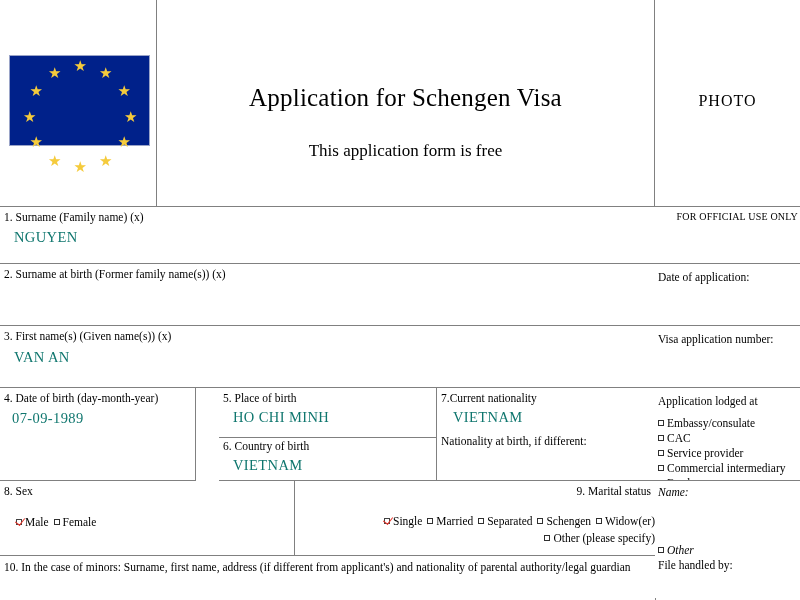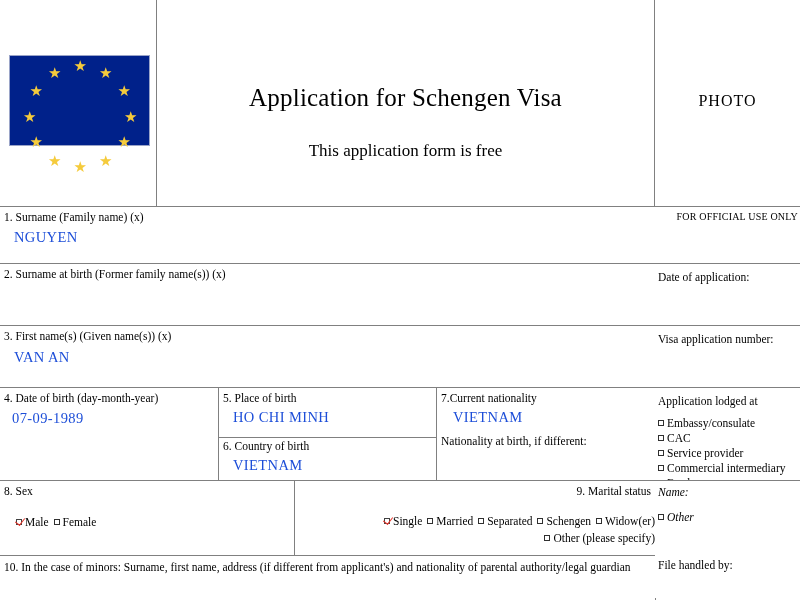--- a/index.html
+++ b/index.html
@@ -38,21 +38,21 @@
     color: #000000;
     display: block;
   }
   .label-pad {
     padding: 3px 4px 0 4px;
   }
 
   
   .answer {
     display: block;
-    color: #1d4ed8;
+    color: #0f766e;
     font-size: 14.5px;
     letter-spacing: 0.4px;
     line-height: 1.2;
   }
 
   
   .flag-cell {
     left: 0; top: 0; width: 157px; height: 207px;
   }
   .eu-flag {
@@ -235,21 +235,21 @@
   <div class="cell f-cell bd-b bd-r" style="top:264px; width:656px; height:62px;">
     <span class="label label-pad">2. Surname at birth (Former family name(s)) (x)</span>
     <span class="answer" style="padding:4px 0 0 14px;"></span>
   </div>
 
   <div class="cell f-cell bd-b bd-r" style="top:326px; width:656px; height:62px;">
     <span class="label label-pad">3. First name(s) (Given name(s)) (x)</span>
     <span class="answer" style="padding:5px 0 0 14px;">VAN AN</span>
   </div>
 
-  <div class="cell f-cell bd-b bd-r" style="top:388px; width:219px; height:93px;">
+  <div class="cell f-cell bd-b bd-r" style="top:388px; width:196px; height:93px;">
     <span class="label label-pad">4. Date of birth (day-month-year)</span>
     <span class="answer" style="padding:4px 0 0 12px;">07-09-1989</span>
   </div>
 
   <div class="cell bd-b bd-r" style="left:219px; top:388px; width:218px; height:50px;">
     <span class="label label-pad">5. Place of birth</span>
     <span class="answer" style="padding:3px 0 0 14px;">HO CHI MINH</span>
   </div>
 
   <div class="cell bd-b bd-r" style="left:219px; top:438px; width:218px; height:43px;">
@@ -310,20 +310,20 @@
       <span class="optline"><span class="box"></span><span>Embassy/consulate</span></span>
       <span class="optline"><span class="box"></span><span>CAC</span></span>
       <span class="optline"><span class="box"></span><span>Service provider</span></span>
       <span class="optline"><span class="box"></span><span>Commercial intermediary</span></span>
       <span class="optline"><span class="box"></span><span>Border</span></span>
     </div>
   </div>
 
   <div class="cell r-cell bd-b" style="top:481px; height:75px;font-style:italic;">
     <span class="label" style="padding:4px 0 0 3px;">Name:</span>
-    <span class="optline" style="display:block; margin-top:10px;"><span class="box"></span><span>Other</span></span>
+    <span class="optline" style="display:block; margin-top:43px;"><span class="box"></span><span>Other</span></span>
   </div>
 
   <div class="cell r-cell" style="top:544px; height:44px;margin-top:10px;">
     <span class="label" style="padding:4px 0 0 3px;">File handled by:</span>
   </div>
 
 </div>
 
 </body></html>

